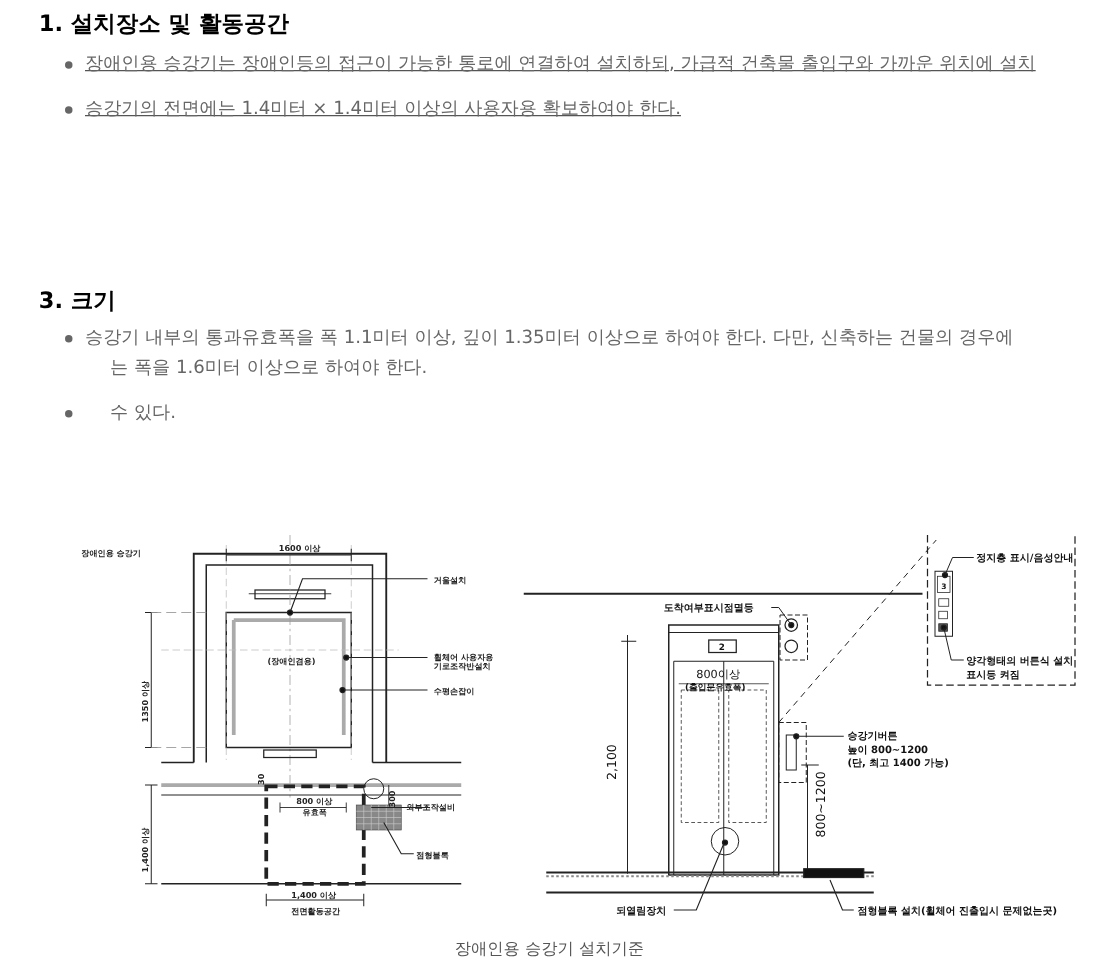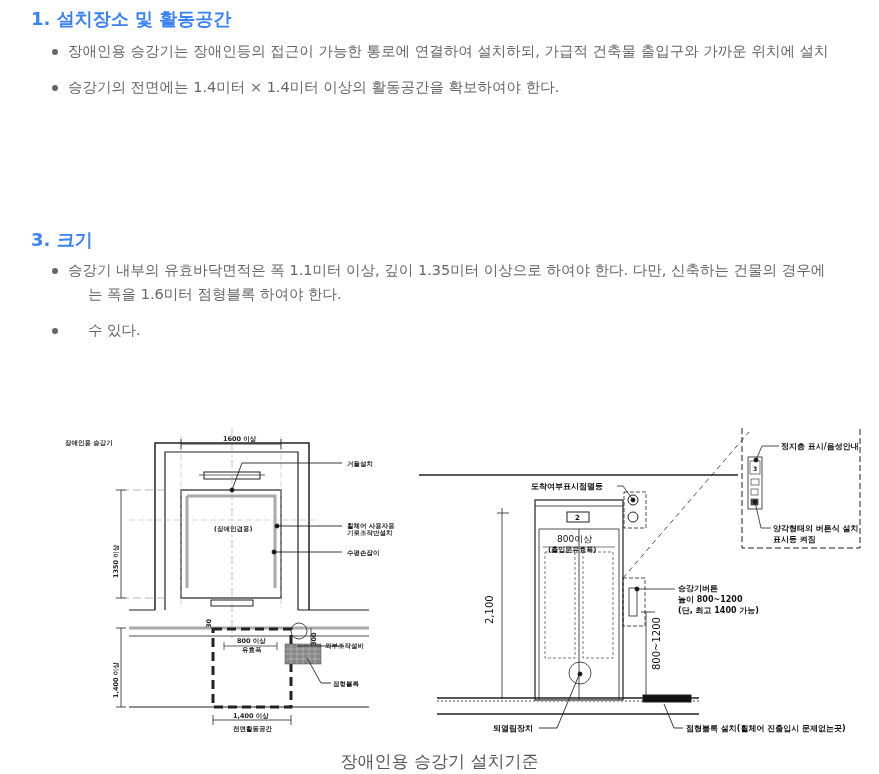--- a/index.html
+++ b/index.html
@@ -1,48 +1,48 @@
 <!DOCTYPE html>
 <html><head>
 <meta charset="utf-8">
 <style>
   html, body { margin: 0; padding: 0; background: #ffffff; }
   body { width: 879px; height: 774px; position: relative; overflow: hidden;
          font-family: "DejaVu Sans", "Liberation Sans", sans-serif; color: #555; }
-  .section-title { position: absolute; left: 31px; margin: 0; font-size: 18px; font-weight: bold; color: #3b82f6; }
+  .section-title { position: absolute; left: 31px; margin: 0; font-size: 18px; font-weight: bold; color: #000000; }
   .bullets { position: absolute; left: 50px; margin: 0; padding: 0; list-style: none; width: 800px; }
   .bullets li { position: relative; padding-left: 18px; font-size: 14.5px; line-height: 24px; color: #666; margin-bottom: 12px; }
   .bullets li .dot { position: absolute; left: 2px; top: 10px; width: 6px; height: 6px; border-radius: 50%; background: #666; }
   .bullets li .txt { display: block; padding-left: 0; }
   .bullets li .txt2 { display: block; padding-left: 20px; }
   .figure { position: absolute; left: 28px; top: 428px; width: 822px; height: 312px; margin-left: 31px; }
-  .caption { position: absolute; left: 0; top: 750px; width: 879px; text-align: center; font-size: 17px; color: #555; }
+  .caption { position: absolute; left: 0; top: 750px; width: 879px; text-align: center; font-size: 13px; color: #555; }
   svg text { font-family: "DejaVu Sans", sans-serif; }
 </style>
 </head>
 <body>
 
 <h2 class="section-title" style="top:7px;">1. 설치장소 및 활동공간</h2>
-<ul class="bullets" style="top:39px;">
+<ul class="bullets" style="top:39px;text-decoration:underline;">
   <li>
     <span class="dot"></span>
     <span class="txt">장애인용 승강기는 장애인등의 접근이 가능한 통로에 연결하여 설치하되, 가급적 건축물 출입구와 가까운 위치에 설치</span>
   </li>
   <li>
     <span class="dot"></span>
-    <span class="txt">승강기의 전면에는 1.4미터 × 1.4미터 이상의 활동공간을 확보하여야 한다.</span>
+    <span class="txt">승강기의 전면에는 1.4미터 × 1.4미터 이상의 사용자용 확보하여야 한다.</span>
   </li>
 </ul>
 
 <h2 class="section-title" style="top:228px;">3. 크기</h2>
 <ul class="bullets" style="top:258px;">
   <li>
     <span class="dot"></span>
-    <span class="txt">승강기 내부의 유효바닥면적은 폭 1.1미터 이상, 깊이 1.35미터 이상으로 하여야 한다. 다만, 신축하는 건물의 경우에</span>
-    <span class="txt2">는 폭을 1.6미터 점형블록 하여야 한다.</span>
+    <span class="txt">승강기 내부의 통과유효폭을 폭 1.1미터 이상, 깊이 1.35미터 이상으로 하여야 한다. 다만, 신축하는 건물의 경우에</span>
+    <span class="txt2">는 폭을 1.6미터 이상으로 하여야 한다.</span>
   </li>
   <li>
     <span class="dot"></span>
     <span class="txt2">수 있다.</span>
   </li>
 </ul>
 
 <div class="figure">
   <svg width="822" height="312" viewBox="0 0 822 312">
     <g stroke="#222" fill="none" stroke-width="1">

